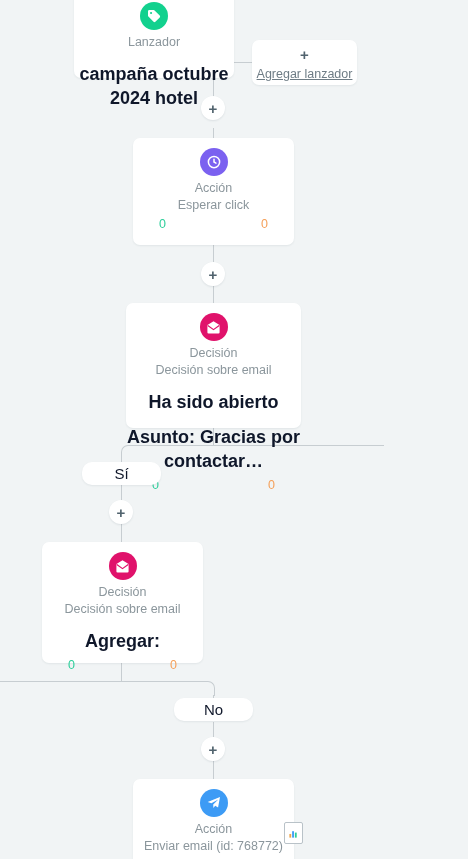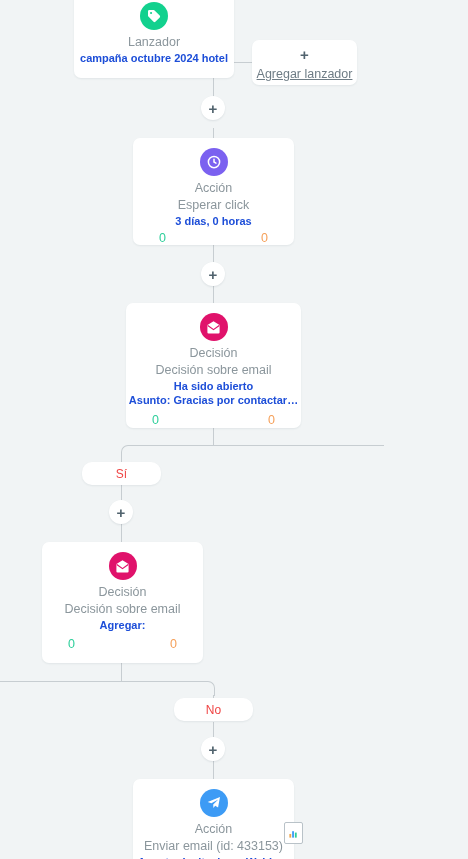--- a/index.html
+++ b/index.html
@@ -71,24 +71,25 @@
     color: #8b969c;
     margin-top: 5px;
     line-height: 1.25;
   }
   .node-sub {
     font-size: 12.5px;
     color: #8b969c;
     line-height: 1.35;
   }
   .node-strong {
-    font-size: 11px;
-    color: #1d4ed8;
+    font-size: 18px;
+    color: #0f172a;
     font-weight: bold;
     line-height: 1.35;
+    margin-top: 11px;
   }
   .counters {
     display: flex;
     justify-content: space-between;
     padding: 3px 26px 0 26px;
     font-size: 12.5px;
   }
   .count-ok { color: #2ecf9b; }
   .count-warn { color: #f5a05a; }
 
@@ -134,22 +135,22 @@
 
   
   .branch-label {
     position: absolute;
     background: #ffffff;
     border-radius: 10px;
     box-shadow: 0 1px 2px rgba(40,60,80,0.08);
     display: flex;
     align-items: center;
     justify-content: center;
-    font-size: 12px;
-    color: #ef4444;
+    font-size: 15px;
+    color: #0f172a;
     box-sizing: border-box;
   }
 
   
   .stats-badge {
     position: absolute;
     width: 17px;
     height: 20px;
     border: 1px solid #b9c2c8;
     border-radius: 2px;
@@ -209,21 +210,20 @@
 
   <div class="card" style="left:133px; top:138px; width:161px; height:107px; padding-top:10px;">
     <div class="node-icon" style="background:#7b61f0;">
       <svg width="18" height="18" viewBox="0 0 24 24" fill="none" stroke="#ffffff" stroke-width="2">
         <circle cx="12" cy="12" r="7.5" fill="none"></circle>
         <path d="M12 8.2V12l2.6 1.6" stroke-linecap="round"></path>
       </svg>
     </div>
     <div class="node-type">Acción</div>
     <div class="node-sub">Esperar click</div>
-    <div class="node-strong">3 días, 0 horas</div>
     <div class="counters">
       <span class="count-ok">0</span>
       <span class="count-warn">0</span>
     </div>
   </div>
 
   <div class="plus-circle" style="left:201px; top:262px;">
     <span>+</span>
   </div>
 
@@ -276,21 +276,21 @@
     <span>+</span>
   </div>
 
   <div class="card" style="left:133px; top:779px; width:161px; height:107px; padding-top:10px;">
     <div class="node-icon" style="background:#3d9bf5;">
       <svg width="16" height="16" viewBox="0 0 24 24" fill="#ffffff">
         <path d="M21 3 2.5 10.4l5.6 2.1L18.4 6.6l-7.6 7.5.3 5.4 2.7-3.5 4.3 2.6z"></path>
       </svg>
     </div>
     <div class="node-type">Acción</div>
-    <div class="node-sub">Enviar email (id: 433153)</div>
+    <div class="node-sub">Enviar email (id: 768772)</div>
     <div class="node-strong">Asunto: Invitacion a Webinar</div>
   </div>
 
   <div class="stats-badge" style="left:284px; top:822px;">
     <svg width="11" height="11" viewBox="0 0 24 24">
       <rect x="3" y="13" width="4" height="8" fill="#f0a64a"></rect>
       <rect x="9" y="7" width="4" height="14" fill="#3d9bf5"></rect>
       <rect x="15" y="10" width="4" height="11" fill="#2ecf9b"></rect>
     </svg>
   </div>

